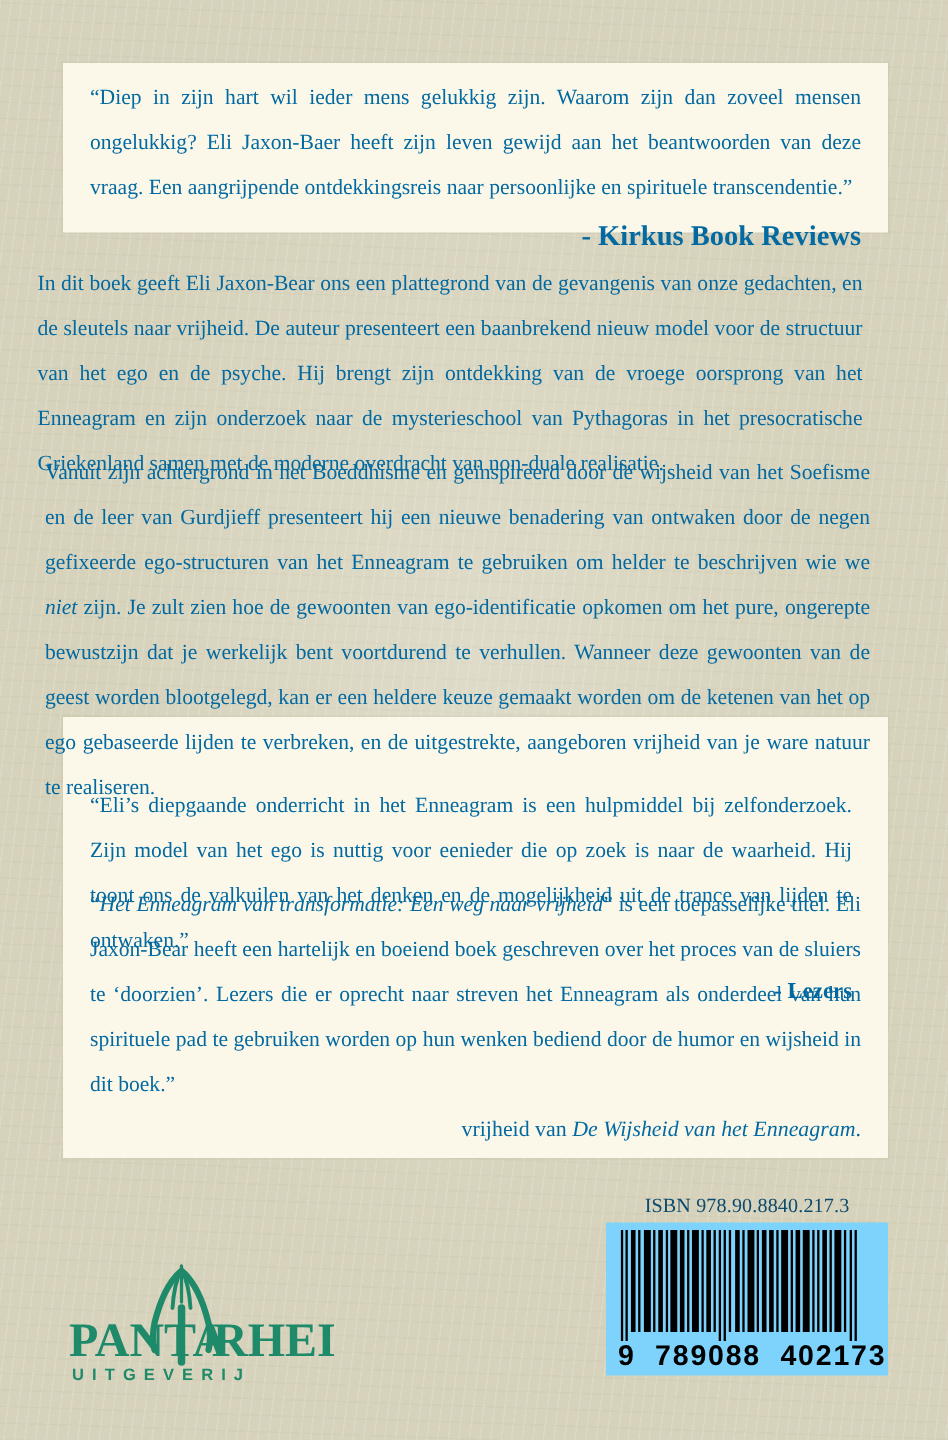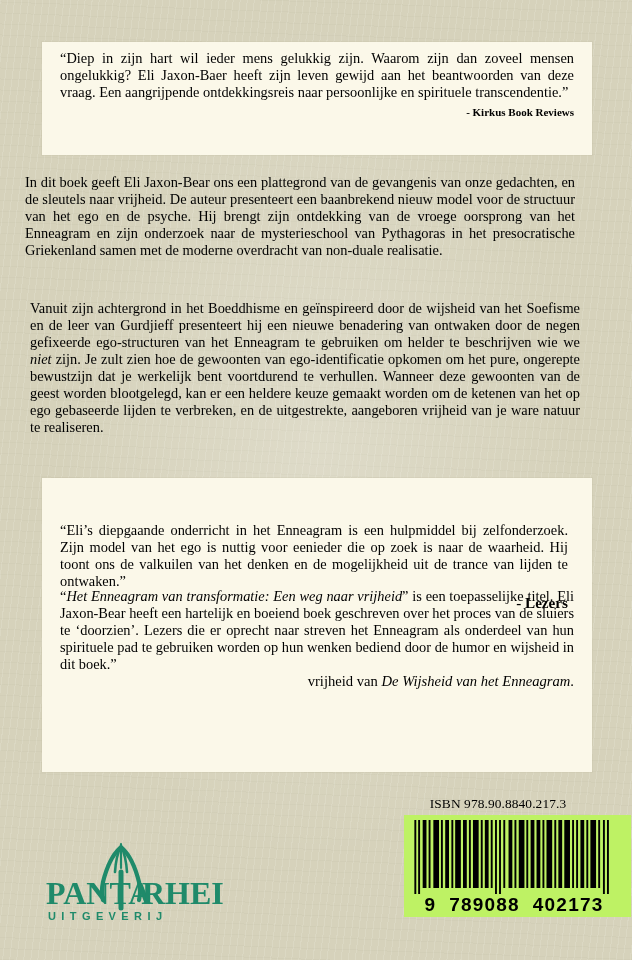--- a/index.html
+++ b/index.html
@@ -56,23 +56,23 @@
     position: absolute;
     background: #fbf8e9;
     box-shadow: 0 0 0 1px rgba(190,185,160,0.22);
   }
   #panel-top    { left: 42px; top: 42px;  width: 550px; height: 113px; }
   #panel-bottom { left: 42px; top: 478px; width: 550px; height: 294px; }
 
   
   .tblock {
     position: absolute;
-    color: #000000;
+    color: #0369a1;
     font-size: 14.4px;
-    line-height: 17px;
+    line-height: 30px;
     text-align: justify;
     text-justify: inter-word;
     hyphens: manual;
     font-family: Liberation Serif, serif;
   }
   .tblock p { margin: 0; }
   .tblock i, .tblock em { font-style: italic; text-align: center; }
 
   .attrib {
     display: block;
@@ -83,21 +83,21 @@
   .attrib-sub {
     display: block;
     text-align: right;
     font-weight: normal;
   }
 
   
   #quote-kirkus {
     left: 60px; top: 50px; width: 514px;
   }
-  #quote-kirkus .attrib { margin-top: 3px; font-size: 11px; }
+  #quote-kirkus .attrib { margin-top: 3px; font-size: 19px; }
 
   
   #body-1 { left: 25px; top: 174px; width: 550px; }
   #body-2 { left: 30px; top: 300px; width: 550px; }
 
   
   #quote-gangaji {
     left: 60px; top: 492px; width: 508px; margin-top: 30px;
   }
   #quote-gangaji .attrib { margin-top: 4px; font-size: 15.2px; }
@@ -111,30 +111,30 @@
 
   
   #isbn-area {
     position: absolute;
     left: 404px;
     top: 796px;
     width: 188px;
   }
   #isbn-text {
     font-size: 13.4px;
-    color: #000000;
+    color: #0c4a6e;
     text-align: center;
     letter-spacing: .1px;
     margin-bottom: 3px;
   }
   #barcode-box {
-    background: #bef264;
+    background: #7dd3fc;
     padding: 5px 15px 2px 8px;
     box-sizing: border-box;
-    width: 227px;
+    width: 188px;
   }
   #barcode-bars {
     height: 74px;
     width: 100%;
     display: block;
   }
   #barcode-digits {
     font-family: "Liberation Sans", "DejaVu Sans", sans-serif;
     font-size: 19px;
     font-weight: 700;

